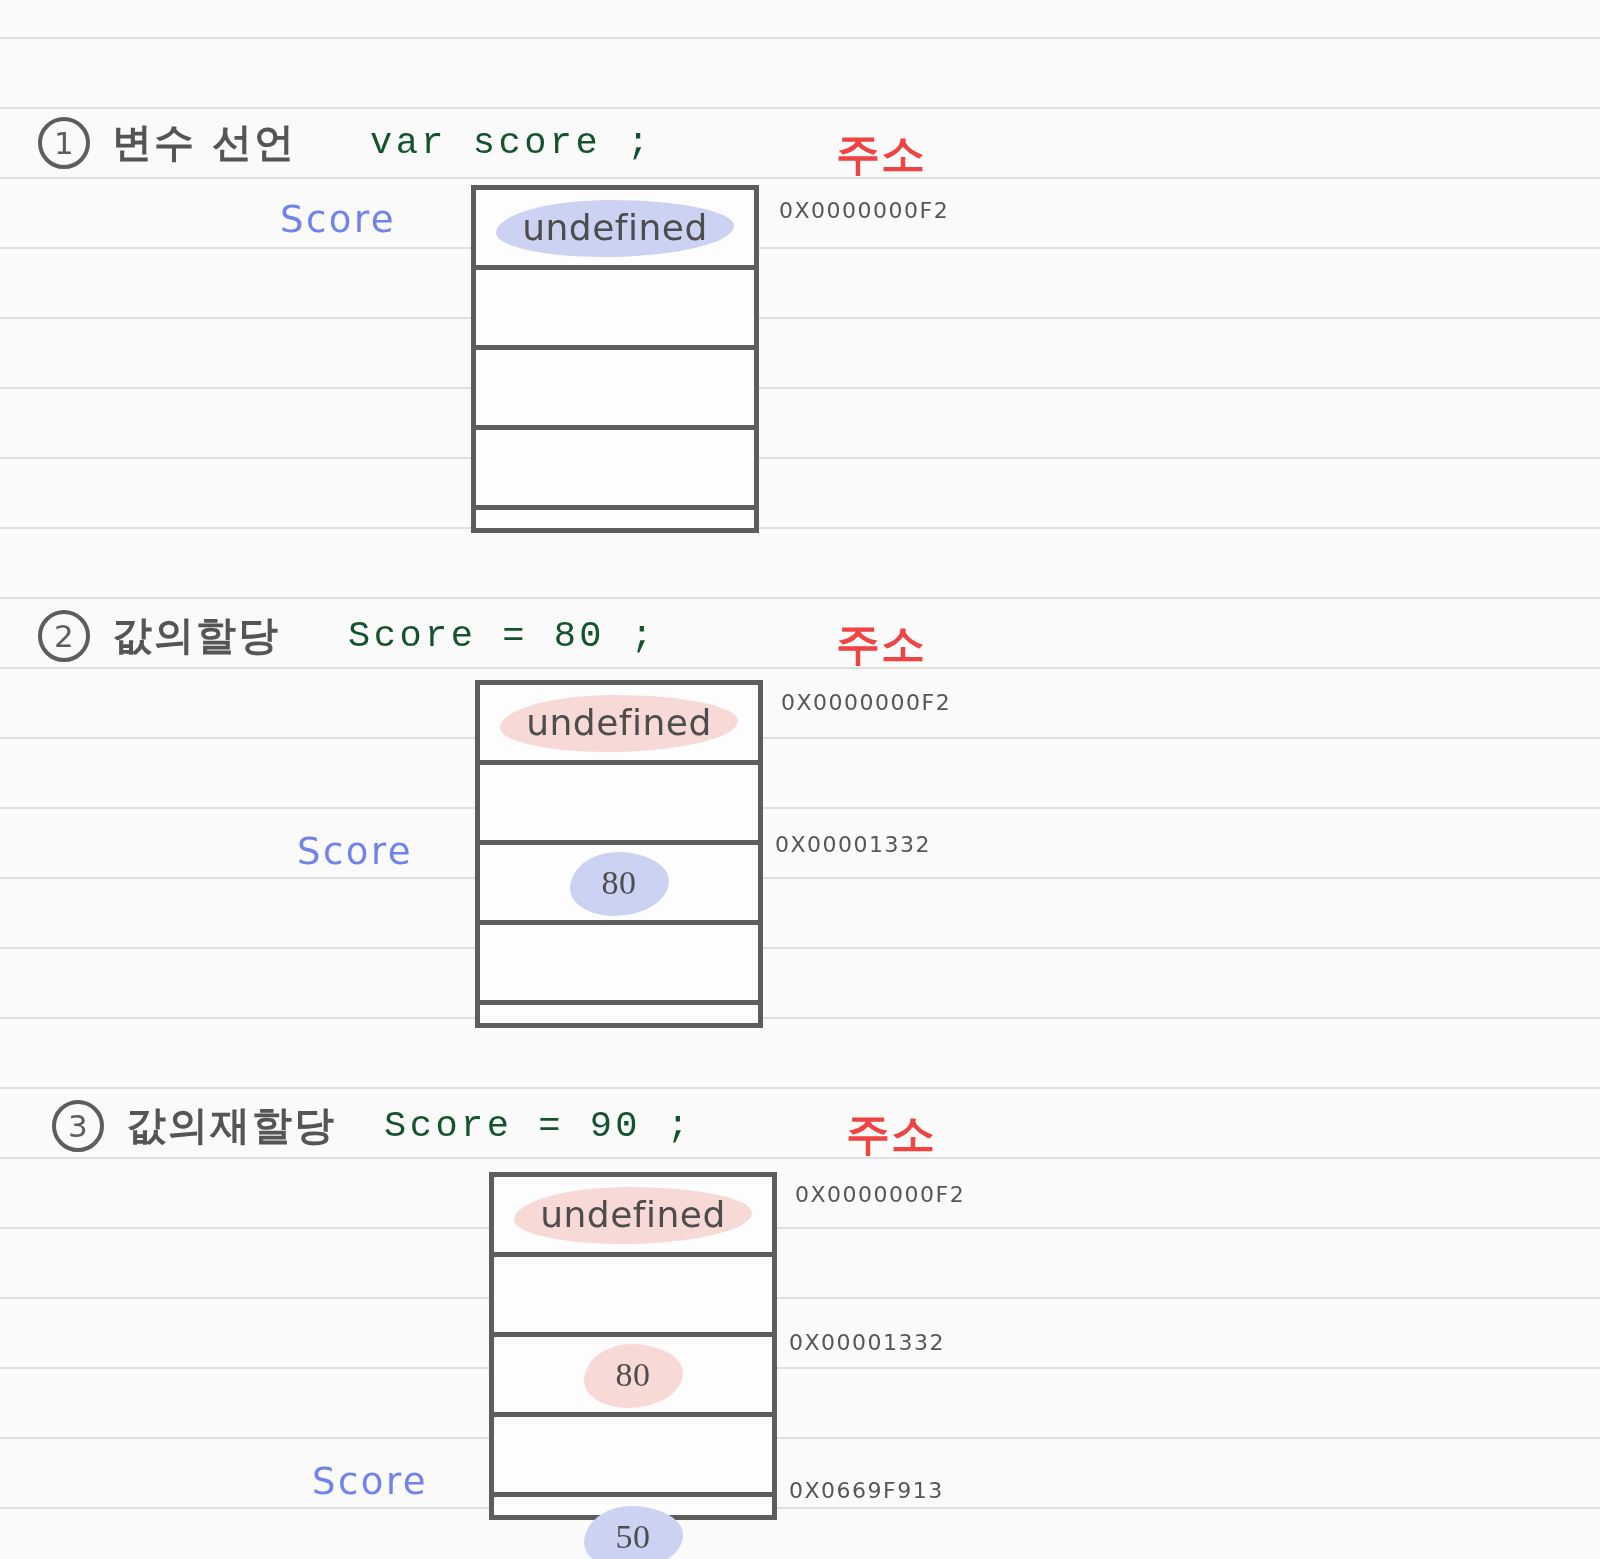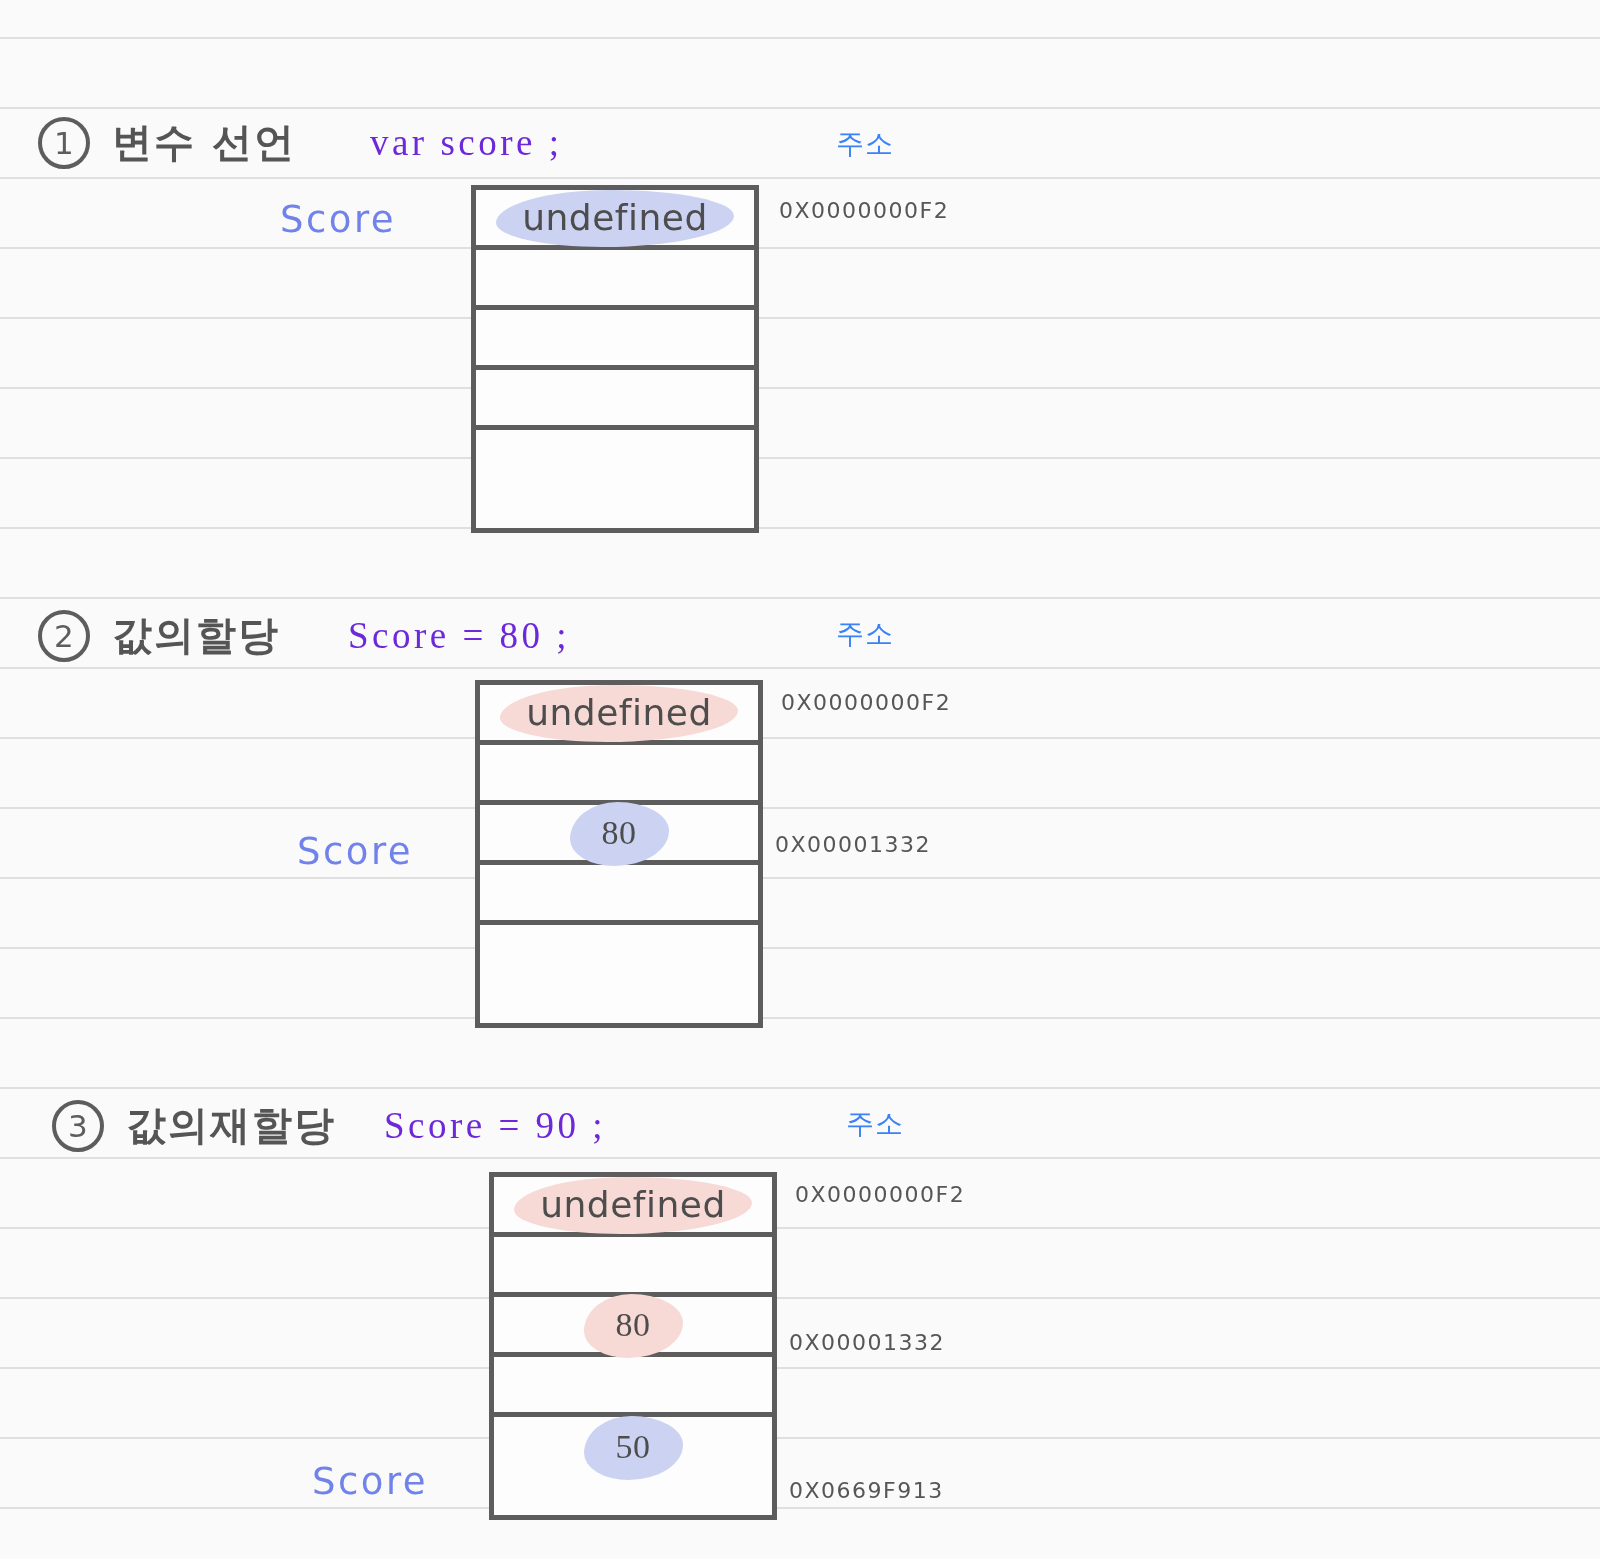--- a/index.html
+++ b/index.html
@@ -57,41 +57,41 @@
     box-sizing: border-box;
   }
   .sec-title {
     font-size: 40px;
     color: #555;
     font-weight: 600;
     letter-spacing: 2px;
   }
   .sec-code {
     font-size: 37px;
-    color: #6d28d9;
+    color: #14532d;
     letter-spacing: 3.5px;
-    font-family: Liberation Serif, serif;
+    font-family: Liberation Mono, monospace;
   }
   .addr-head {
-    font-size: 28px;
-    color: #3b82f6;
-    font-weight: 400;
+    font-size: 44px;
+    color: #ef4444;
+    font-weight: 700;
     letter-spacing: 1px;
   }
 
   
   .mem-table {
     position: absolute;
     border: 5px solid #5d5d5d;
     box-sizing: border-box;
     background: #fdfdfd;
   }
   .mem-cell {
     position: relative;
-    height: 60px;
+    height: 80px;
     box-sizing: border-box;
     border-bottom: 5px solid #5d5d5d;
     display: flex;
     align-items: center;
     justify-content: center;
     overflow: visible;
   }
   .mem-cell:last-child { border-bottom: none; }
 
   

